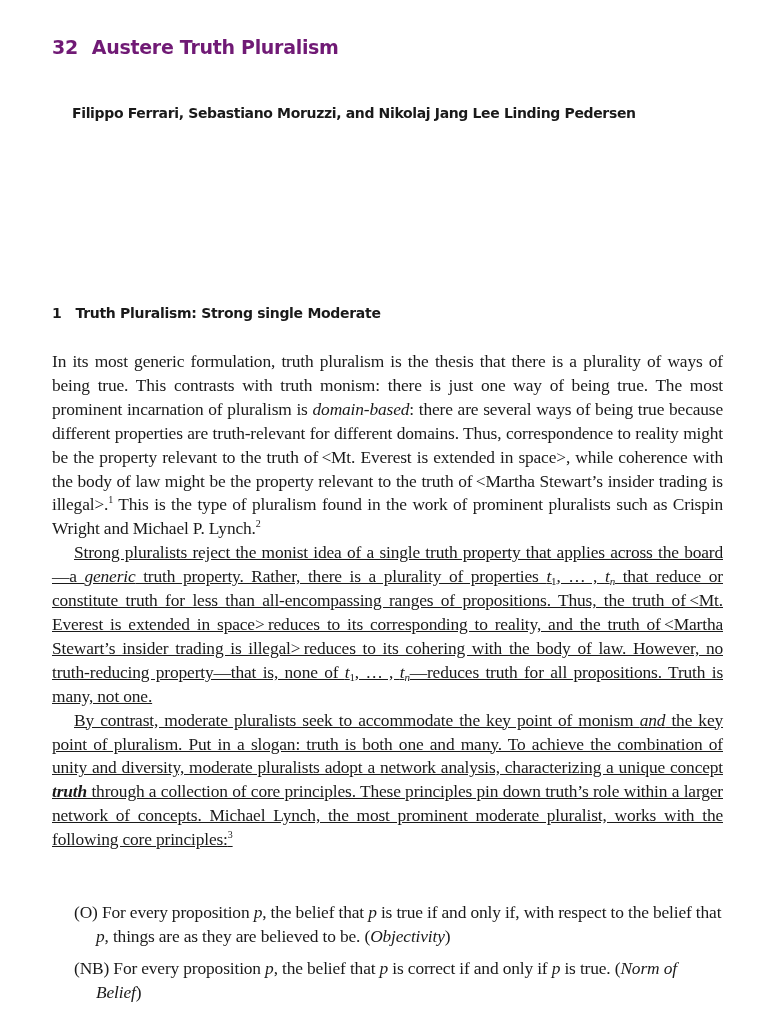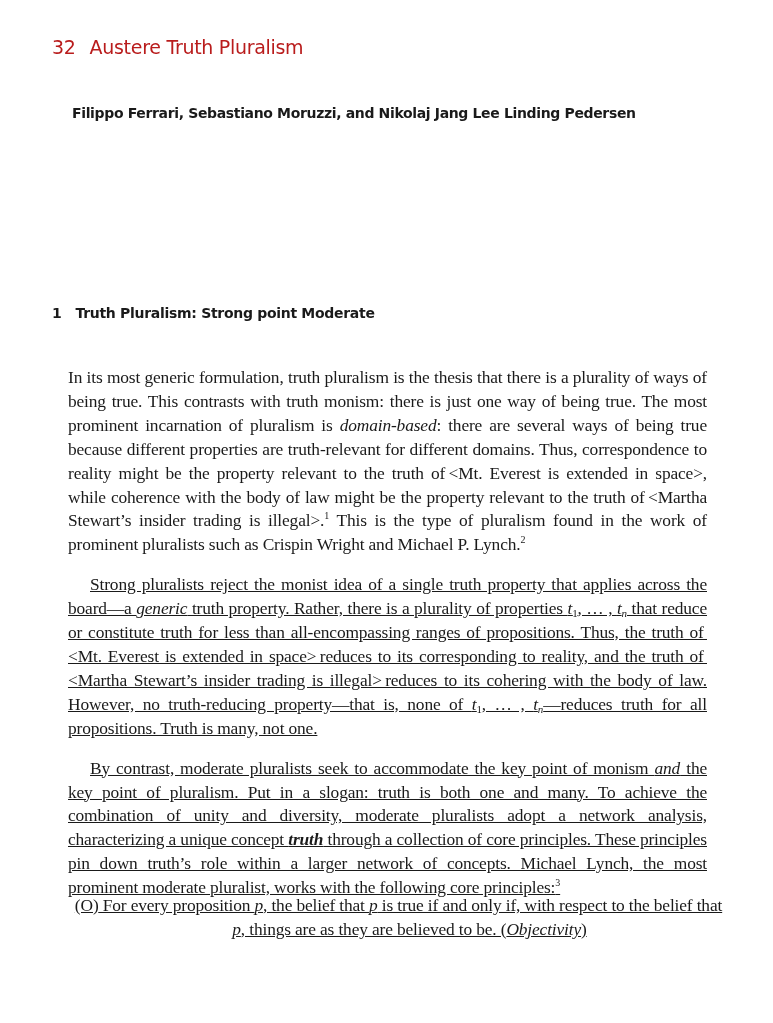--- a/index.html
+++ b/index.html
@@ -1,66 +1,67 @@
 <!DOCTYPE html>
 <html><head>
 <meta charset="utf-8">
 <style>
   html, body { margin: 0; padding: 0; background: #ffffff; }
   body { width: 773px; height: 1023px; position: relative; overflow: hidden; color: #1a1a1a; }
   .page { position: absolute; left: 52px; top: 0; width: 671px; }
   .chapter-title {
     position: absolute; left: 0; top: 36px;
-    font-family: "DejaVu Sans", sans-serif; font-weight: normal; font-size: 19px;
-    letter-spacing: -0.3px; white-space: nowrap; color: #b91c1c;
+    font-family: "DejaVu Sans", sans-serif; font-weight: bold; font-size: 19px;
+    letter-spacing: -0.3px; white-space: nowrap; color: #701a75;
   }
   .chapter-title .num { margin-right: 14px; }
   .authors {
     position: absolute; left: 0; top: 105px;
     font-family: "DejaVu Sans", sans-serif; font-weight: bold; font-size: 14px;
     letter-spacing: -0.35px; white-space: nowrap; margin-left: 20px;
   }
   .section-heading {
     position: absolute; left: 0; top: 305px;
     font-family: "DejaVu Sans", sans-serif; font-weight: bold; font-size: 14px;
     letter-spacing: -0.3px; white-space: nowrap;
   }
   .section-heading .num { margin-right: 14px; }
   .body {
     position: absolute; left: 0; top: 350px; width: 671px;
     font-family: "Liberation Serif", serif; font-size: 17.4px; line-height: 23.9px;
     text-align: justify; letter-spacing: -0.15px;
   }
-  .body p { margin: 16px; }
+  .body p { margin: 0; }
   .body p.indent { text-indent: 22px; text-decoration: underline; }
   .body i, .principle i { font-style: italic; }
   sup { font-size: 10px; line-height: 0; vertical-align: 7px; }
   sub { font-size: 11px; line-height: 0; vertical-align: -3px; }
   .principles { position: absolute; left: 22px; top: 893px; width: 649px;
     font-family: "Liberation Serif", serif; font-size: 17.4px; line-height: 23.9px; letter-spacing: -0.15px; }
-  .principle { padding-left: 22px; text-indent: -22px; margin: 1px 0 6px 0; text-align: center; text-decoration: underline; }
+  .principle { padding-left: 22px; text-indent: -22px; margin: 8px 0 6px 0; text-align: left; }
 </style>
 </head>
 <body>
 
 <div class="page">
   <div class="chapter-title">
     <span class="num">32</span><span>Austere Truth Pluralism</span>
   </div>
 
   <div class="authors">Filippo Ferrari, Sebastiano Moruzzi, and Nikolaj Jang Lee Linding Pedersen</div>
 
   <div class="section-heading">
-    <span class="num">1</span><span>Truth Pluralism: Strong point Moderate</span>
+    <span class="num">1</span><span>Truth Pluralism: Strong single Moderate</span>
   </div>
 
   <div class="body">
     <p><span>In its most generic formulation, truth pluralism is the thesis that there is a plurality of ways of being true. This contrasts with truth monism: there is just one way of being true. The most prominent incarnation of pluralism is </span><i>domain-based</i><span>: there are several ways of being true because different properties are truth-relevant for different domains. Thus, correspondence to reality might be the property relevant to the truth of &lt;Mt. Everest is extended in space&gt;, while coherence with the body of law might be the property relevant to the truth of &lt;Martha Stewart’s insider trading is illegal&gt;.</span><sup>1</sup><span> This is the type of pluralism found in the work of prominent pluralists such as Crispin Wright and Michael P. Lynch.</span><sup>2</sup></p>
 
     <p class="indent"><span>Strong pluralists reject the monist idea of a single truth property that applies across the board—a </span><i>generic</i><span> truth property. Rather, there is a plurality of properties </span><i>t</i><sub>1</sub><span>, … , </span><i>t</i><sub><i>n</i></sub><span> that reduce or constitute truth for less than all-encompassing ranges of propositions. Thus, the truth of &lt;Mt. Everest is extended in space&gt; reduces to its corresponding to reality, and the truth of &lt;Martha Stewart’s insider trading is illegal&gt; reduces to its cohering with the body of law. However, no truth-reducing property—that is, none of </span><i>t</i><sub>1</sub><span>, … , </span><i>t</i><sub><i>n</i></sub><span>—reduces truth for all propositions. Truth is many, not one.</span></p>
 
     <p class="indent"><span>By contrast, moderate pluralists seek to accommodate the key point of monism </span><i>and</i><span> the key point of pluralism. Put in a slogan: truth is both one and many. To achieve the combination of unity and diversity, moderate pluralists adopt a network analysis, characterizing a unique concept </span><b><i>truth</i></b><span> through a collection of core principles. These principles pin down truth’s role within a larger network of concepts. Michael Lynch, the most prominent moderate pluralist, works with the following core principles:</span><sup>3</sup></p>
   </div>
 
   <div class="principles">
     <p class="principle"><span>(O)</span><span> For every proposition </span><i>p</i><span>, the belief that </span><i>p</i><span> is true if and only if, with respect to the belief that </span><i>p</i><span>, things are as they are believed to be. (</span><i>Objectivity</i><span>)</span></p>
+    <p class="principle"><span>(NB)</span><span> For every proposition </span><i>p</i><span>, the belief that </span><i>p</i><span> is correct if and only if </span><i>p</i><span> is true. (</span><i>Norm of Belief</i><span>)</span></p>
   </div>
 </div>
 
 </body></html>

